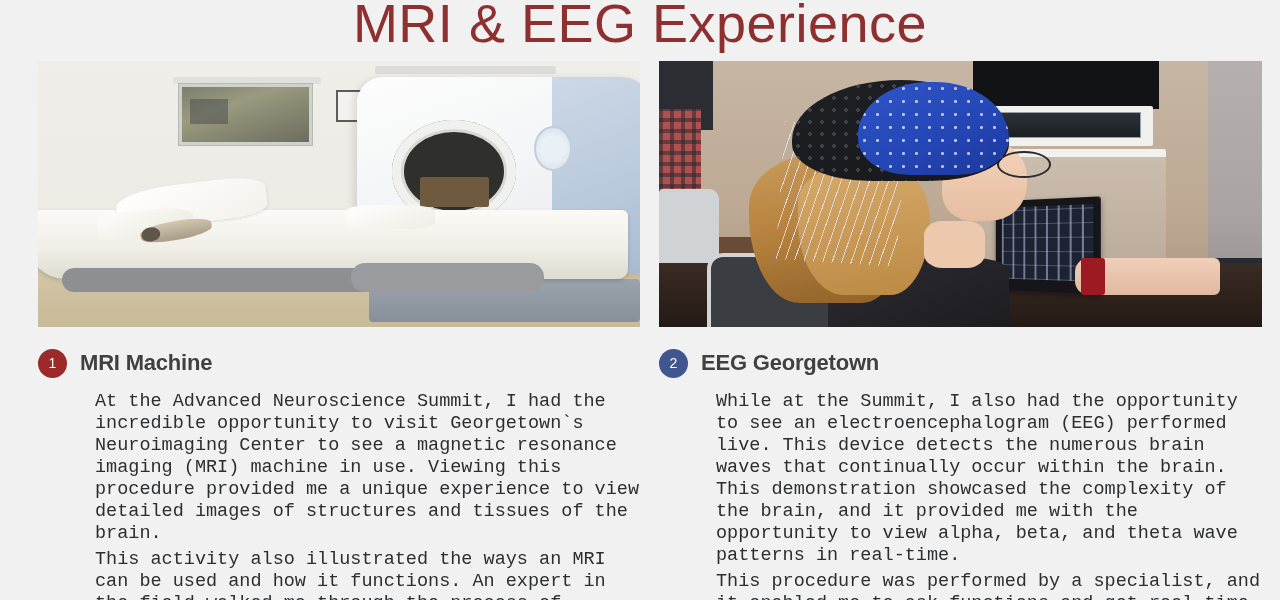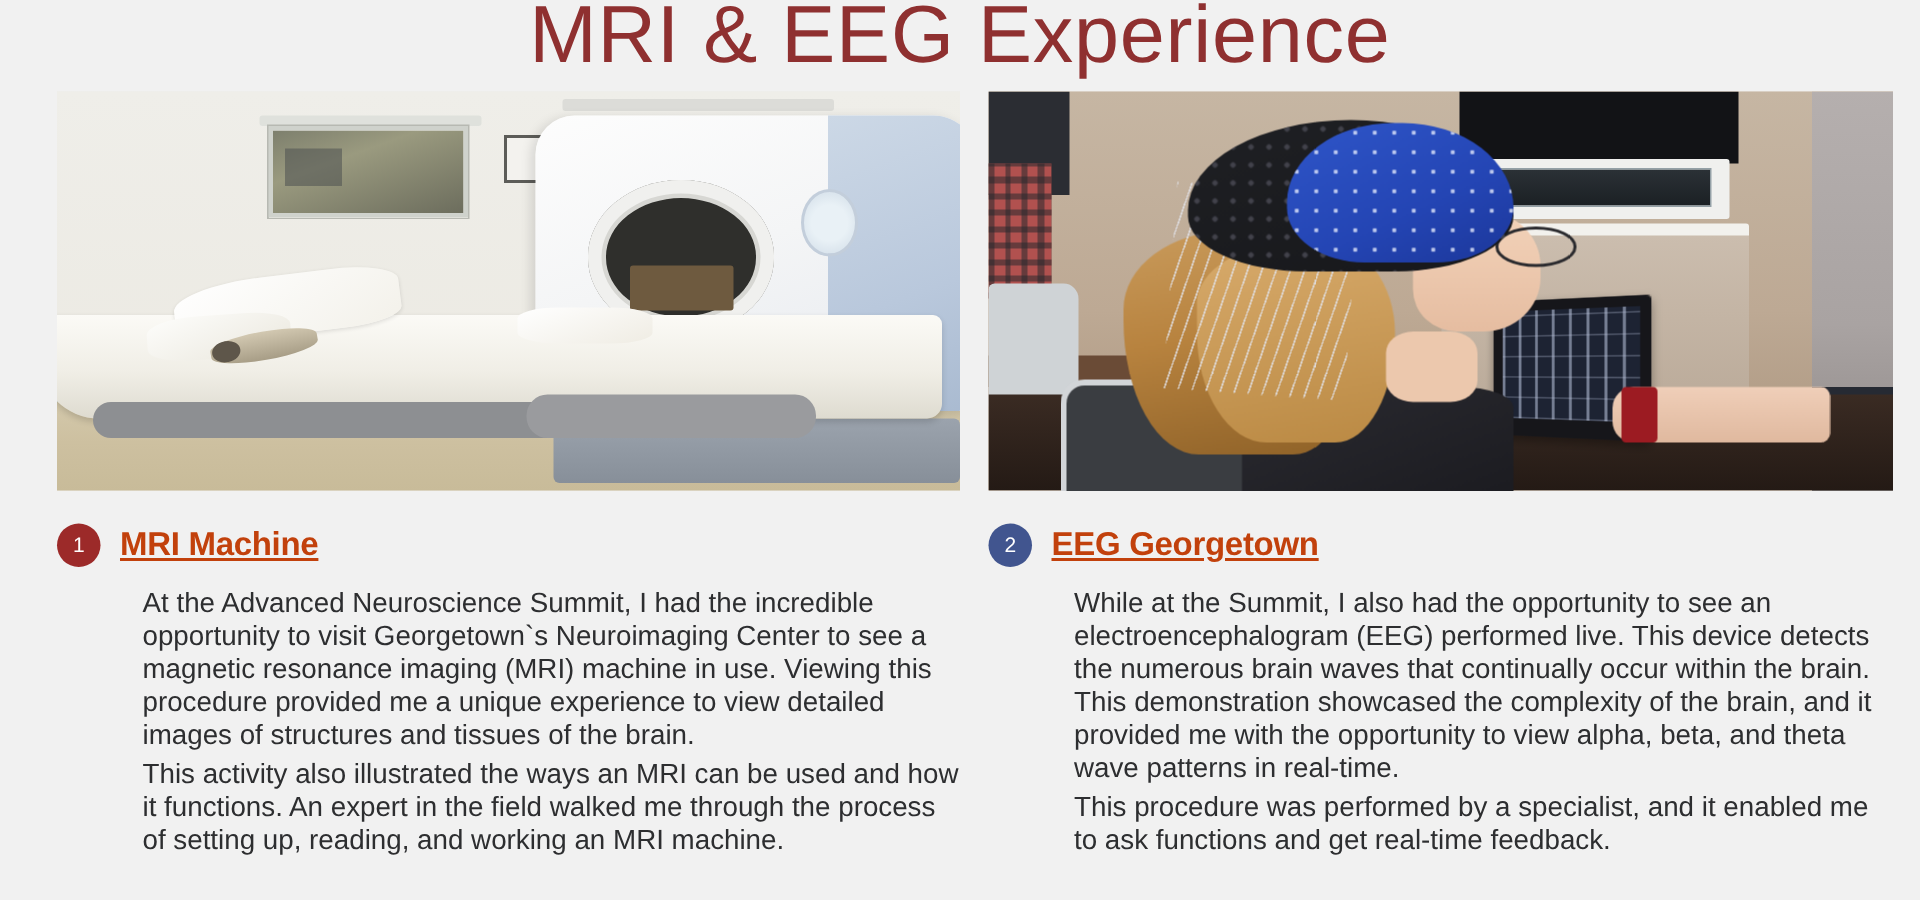--- a/index.html
+++ b/index.html
@@ -362,36 +362,35 @@
     align-items: center;
     justify-content: center;
     line-height: 1;
   }
   .badge-1 { background: #9c2a29; }
   .badge-2 { background: #41558f; }
 
   .head-title {
     font-size: 22px;
     font-weight: bold;
-    color: #c2410c;
+    color: #404040;
     letter-spacing: -0.2px;
     line-height: 30px;
     white-space: nowrap;
-    text-decoration: underline;
   }
 
   .body-text {
     margin-left: 57px;
     margin-top: 13px;
     font-size: 18.5px;
     line-height: 22px;
     color: #2d2e30;
     font-weight: 400;
   }
-  .body-text p { margin: 0; }
+  .body-text p { margin: 0; font-family: Liberation Mono, monospace; }
   .body-text p + p { margin-top: 4px; }
 </style>
 </head>
 <body>
 
 <div class="page">
 
   <h1 class="page-title">MRI &amp; EEG Experience</h1>
 
   <div class="col col-left">

